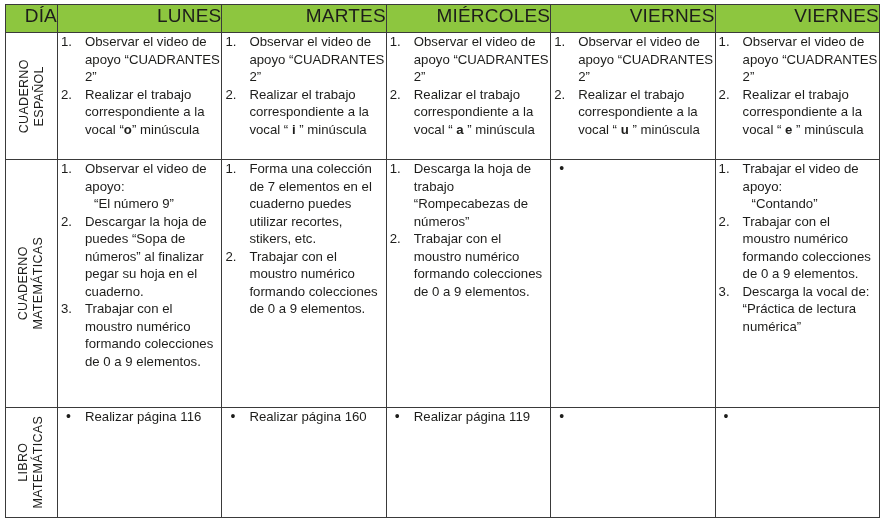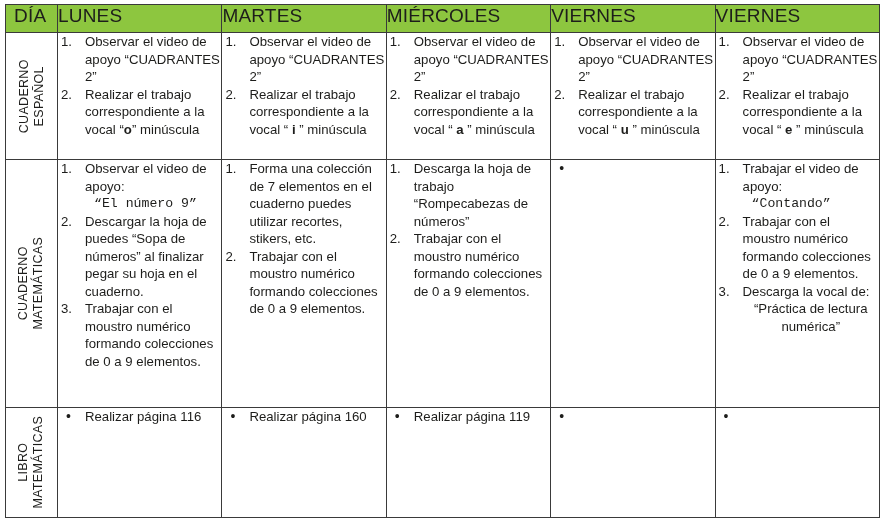--- a/index.html
+++ b/index.html
@@ -31,29 +31,29 @@
     padding: 0;
   }
   
   col.c-label { width: 52px; }
   col.c-day   { width: 164.4px; }
 
   
   thead th {
     background: #8DC63F;
     height: 28px;
-    text-align: left;
+    text-align: right;
     vertical-align: middle;
     font-weight: normal;
     font-size: 19px;
     color: #1d1d1b;
     letter-spacing: 0.2px;
   }
   thead th.dia {
-    text-align: left;
+    text-align: right;
     padding-left: 8px;
   }
 
   
   td.rowlabel {
     position: relative;
     background: #ffffff;
   }
   .rot-wrap {
     position: absolute;
@@ -106,22 +106,22 @@
   }
   ul.tasks > li .dot {
     position: absolute;
     left: 8px;
     top: -1px;
     font-size: 14px;
     line-height: 1.33;
   }
   ul.tasks > li.empty { min-height: 16px; }
   .b { font-weight: bold; }
-  .ctr { display: block; text-align: center; }
-  .ind { display: block; padding-left: 9px; font-family: Liberation Mono, monospace; }
+  .ctr { display: block; }
+  .ind { display: block; padding-left: 9px; }
 
   
   tr.r-esp td { height: 127px; }
   tr.r-mat td { height: 248px; }
   tr.r-lib td { height: 110px; }
 </style>
 </head>
 <body>
 
 <div id="sheet">

